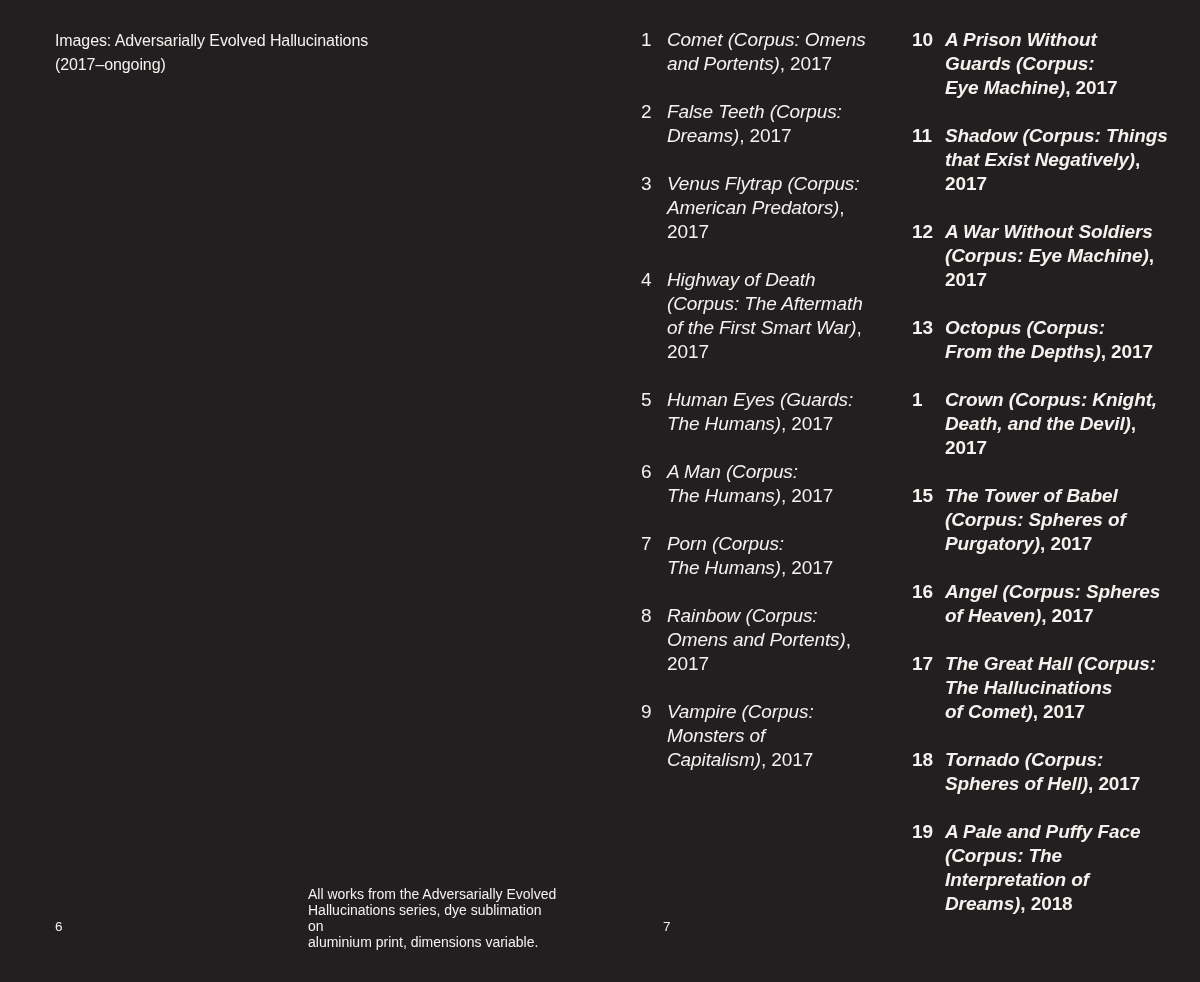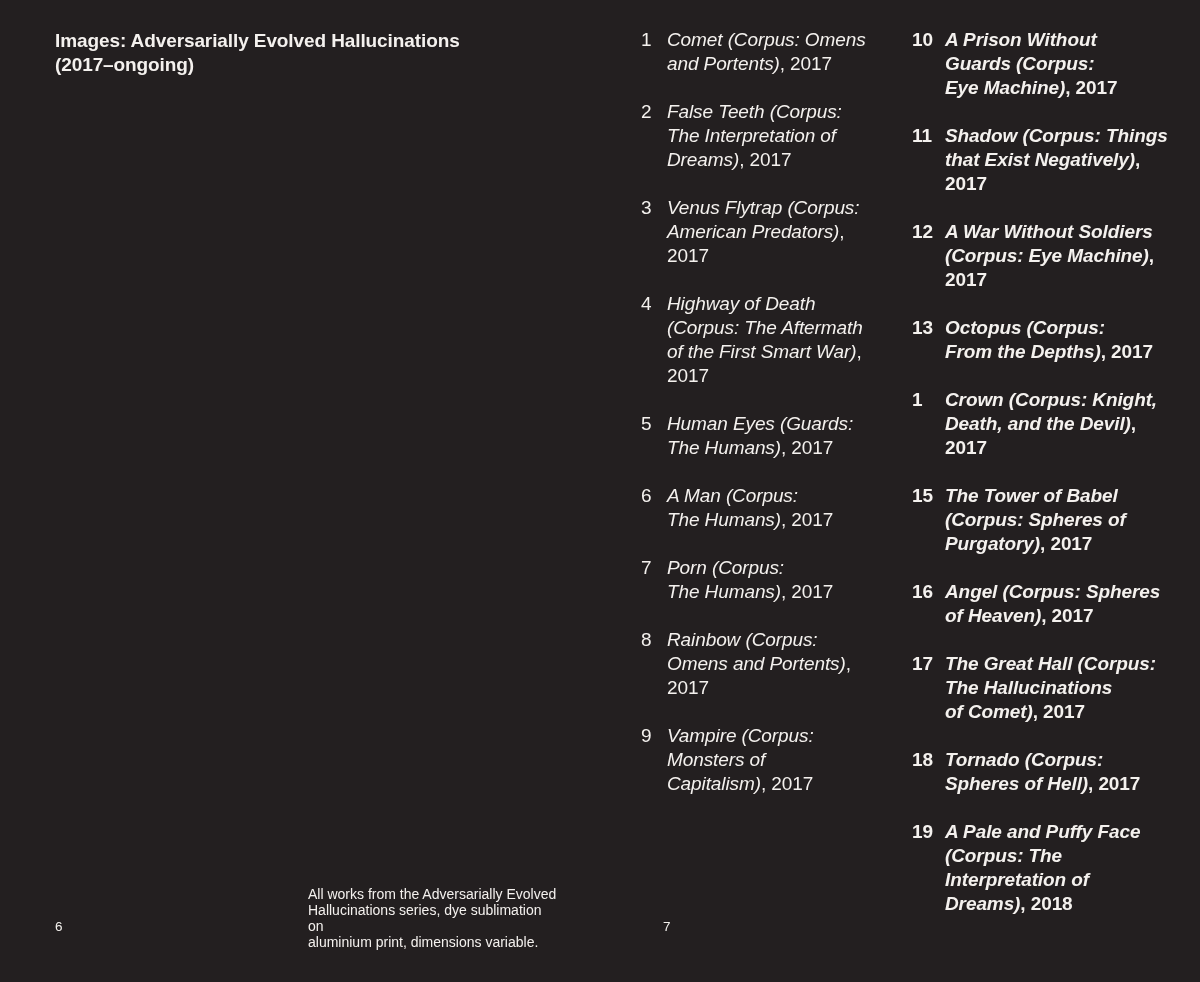--- a/index.html
+++ b/index.html
@@ -17,24 +17,24 @@
   }
   .page-canvas {
     position: absolute;
     inset: 0;
     background: #231f20;
   }
   .title-block {
     position: absolute;
     left: 55px;
     top: 29px;
-    font-size: 19px;
+    font-size: 16px;
     line-height: 24px;
     letter-spacing: -0.1px;
-    font-weight: 700;
+    font-weight: 400;
   }
   .caption-column {
     position: absolute;
     top: 28px;
     font-size: 19px;
     line-height: 24px;
     letter-spacing: -0.1px;
   }
   #col1 { left: 641px; width: 250px; }
   #col2 { left: 912px; width: 260px; font-weight: bold; }
@@ -84,21 +84,20 @@
         <div class="num">1</div>
         <div class="txt">
           <div class="line"><span class="it">Comet (Corpus: Omens</span></div>
           <div class="line"><span class="it">and Portents)</span><span class="ro">, 2017</span></div>
         </div>
       </div>
       <div class="entry">
         <div class="num">2</div>
         <div class="txt">
           <div class="line"><span class="it">False Teeth (Corpus:</span></div>
-          <div class="line"><span class="it">The Interpretation of</span></div>
           <div class="line"><span class="it">Dreams)</span><span class="ro">, 2017</span></div>
         </div>
       </div>
       <div class="entry">
         <div class="num">3</div>
         <div class="txt">
           <div class="line"><span class="it">Venus Flytrap (Corpus:</span></div>
           <div class="line"><span class="it">American Predators)</span><span class="ro">,</span></div>
           <div class="line"><span class="ro">2017</span></div>
         </div>

